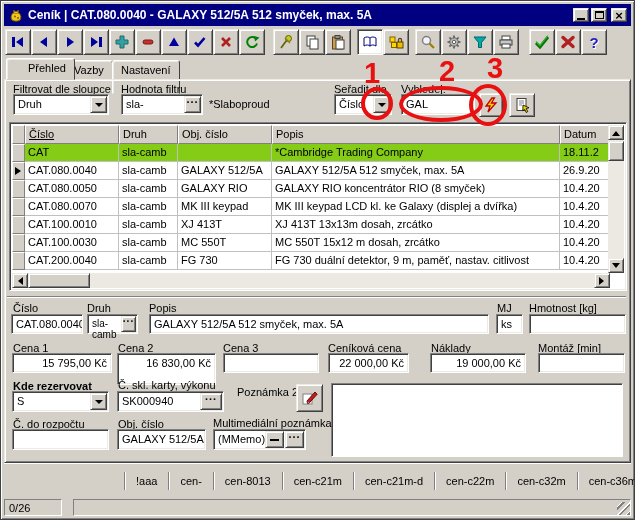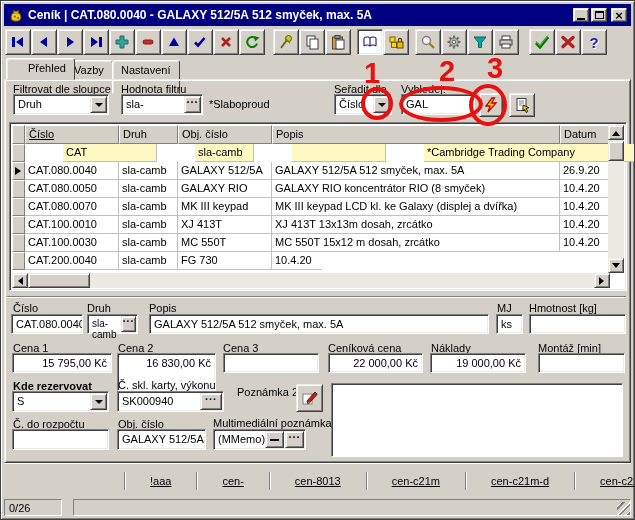--- a/index.html
+++ b/index.html
@@ -41,37 +41,37 @@
         border:1px solid;border-color:#808080 #fff #fff #808080;
         box-shadow:inset 1px 1px 0 #404040,inset -1px -1px 0 #ECEAE4;}
   .grow{position:absolute;left:2px;height:18px;display:flex;width:598px;}
   .gsel{width:13px;background:#D4D0C8;border:1px solid;border-color:#fff #808080 #808080 #fff;flex:none;
         display:flex;align-items:center;justify-content:center;}
   .gc{padding:2px 3px 0 3px;border-right:1px solid #C0C0C0;border-bottom:1px solid #C0C0C0;
       white-space:nowrap;overflow:hidden;flex:none;}
   .ghc{background:#D4D0C8;border:1px solid;border-color:#fff #808080 #808080 #fff;
        padding:2px 3px 0 3px;white-space:nowrap;overflow:hidden;flex:none;}
   .c1{width:94px;} .c2{width:59px;} .c3{width:94px;} .c4{width:288px;} .c5{width:50px;border-right:none;}
-  .yellow .gc{background:#fef9c3;margin-left:38px;}
+  .yellow .gc{background:#84cc16;}
   .rowmark{width:0;height:0;border:4px solid transparent;border-left:6px solid #000;margin-left:2px;}
   .vsb{position:absolute;right:2px;top:2px;width:16px;height:148px;background:#ECE9E2;}
   .hsb{position:absolute;left:2px;bottom:2px;width:598px;height:15px;background:#ECE9E2;display:flex;}
   .sbtn{width:16px;height:15px;display:flex;align-items:center;justify-content:center;flex:none;}
   .tri-u{width:0;height:0;border:4px solid transparent;border-bottom:5px solid #000;margin-bottom:3px;}
   .tri-d{width:0;height:0;border:4px solid transparent;border-top:5px solid #000;margin-top:3px;}
   .tri-l{width:0;height:0;border:4px solid transparent;border-right:5px solid #000;margin-right:3px;}
   .tri-r{width:0;height:0;border:4px solid transparent;border-left:5px solid #000;margin-left:3px;}
   .sep3d{position:absolute;left:6px;right:8px;top:295px;height:2px;
          border-top:1px solid #808080;border-bottom:1px solid #fff;}
   .num{text-align:right;}
   .memo{position:absolute;left:330px;top:382px;width:292px;height:74px;background:#fff;
         border:1px solid;border-color:#808080 #fff #fff #808080;box-shadow:inset 1px 1px 0 #404040;}
   .linksbar{position:absolute;left:3px;top:462px;right:3px;height:35px;
             border-top:1px solid #fff;display:flex;align-items:center;}
-  .blink{text-decoration:underline;padding:0 25px;white-space:nowrap;color:#000;cursor:pointer;}
+  .blink{padding:0 11px;white-space:nowrap;color:#000;cursor:pointer;}
   .vsep{width:1px;height:18px;background:#808080;box-shadow:1px 0 0 #fff;flex:none;}
   .statusbar{position:absolute;left:3px;bottom:3px;right:3px;height:19px;display:flex;gap:11px;padding-top:2px;}
   .scell{border:1px solid;border-color:#808080 #fff #fff #808080;padding:2px 4px 0 4px;}
   .grip{position:absolute;right:4px;bottom:4px;width:13px;height:13px;
         background:repeating-linear-gradient(135deg,transparent 0 3px,#fff 3px 4px,#808080 4px 6px);}
   
   .ann-el{position:absolute;border:4px solid #E81010;border-radius:50%;z-index:20;pointer-events:none;}
   .ann-n{position:absolute;color:#E81010;font-weight:bold;font-size:29px;z-index:20;pointer-events:none;
          font-family:"Liberation Sans",sans-serif;line-height:1;}
   svg{display:block;}
@@ -346,20 +346,21 @@
       <div class="gc c2">sla-camb</div>
       <div class="gc c3">MC 550T</div>
       <div class="gc c4">MC 550T 15x12 m dosah, zrcátko</div>
       <div class="gc c5">10.4.20</div>
     </div>
     <div class="grow" style="top:129px;">
       <div class="gsel"></div>
       <div class="gc c1">CAT.200.0040</div>
       <div class="gc c2">sla-camb</div>
       <div class="gc c3">FG 730</div>
+      <div class="gc c4">FG 730 duální detektor, 9 m, paměť, nastav. citlivost</div>
       <div class="gc c5">10.4.20</div>
     </div>
 
     <div class="vsb">
       <div class="sbtn out2" style="position:absolute;top:0;">
           <span class="tri-u"></span>
         </div>
       <div class="out2" style="position:absolute;top:16px;width:16px;height:20px;"></div>
       <div class="sbtn out2" style="position:absolute;bottom:0;">
           <span class="tri-d"></span>
@@ -392,25 +393,25 @@
   <div class="lbl" style="left:148px;top:301px;">Popis</div>
   <div class="field abs" style="left:148px;top:313px;width:340px;height:20px;">GALAXY 512/5A 512 smyček, max. 5A</div>
   <div class="lbl" style="left:496px;top:301px;">MJ</div>
   <div class="field abs" style="left:495px;top:313px;width:27px;height:20px;">ks</div>
   <div class="lbl" style="left:528px;top:301px;">Hmotnost [kg]</div>
   <div class="field abs" style="left:528px;top:313px;width:97px;height:20px;"></div>
 
   <div class="lbl" style="left:12px;top:341px;">Cena 1</div>
   <div class="field abs num" style="left:11px;top:352px;width:100px;height:20px;">15 795,00 Kč</div>
   <div class="lbl" style="left:117px;top:341px;">Cena 2</div>
-  <div class="field abs num" style="left:116px;top:352px;width:99px;height:38px;">16 830,00 Kč</div>
+  <div class="field abs num" style="left:116px;top:352px;width:99px;height:32px;">16 830,00 Kč</div>
   <div class="lbl" style="left:222px;top:341px;">Cena 3</div>
   <div class="field abs num" style="left:222px;top:352px;width:96px;height:20px;"></div>
   <div class="lbl" style="left:327px;top:341px;">Ceníková cena</div>
-  <div class="field abs num" style="left:327px;top:352px;width:95px;height:20px;">22 000,00 Kč</div>
+  <div class="field abs num" style="left:327px;top:352px;width:81px;height:20px;">22 000,00 Kč</div>
   <div class="lbl" style="left:430px;top:341px;">Náklady</div>
   <div class="field abs num" style="left:429px;top:352px;width:96px;height:20px;">19 000,00 Kč</div>
   <div class="lbl" style="left:537px;top:341px;">Montáž [min]</div>
   <div class="field abs num" style="left:537px;top:352px;width:87px;height:20px;"></div>
 
   <div class="lbl" style="left:12px;top:379px;font-weight:bold;">Kde rezervovat</div>
   <div class="combo" style="left:11px;top:390px;width:97px;height:21px;">
     <span>S</span>
     <span class="cbtn out2">
         <span class="dar"></span>

